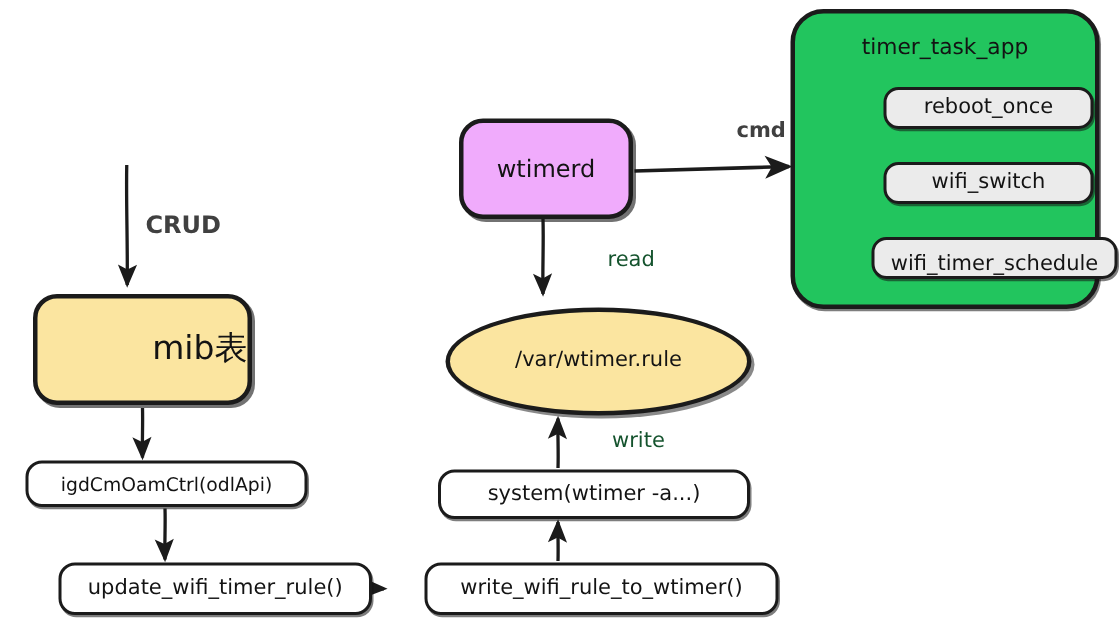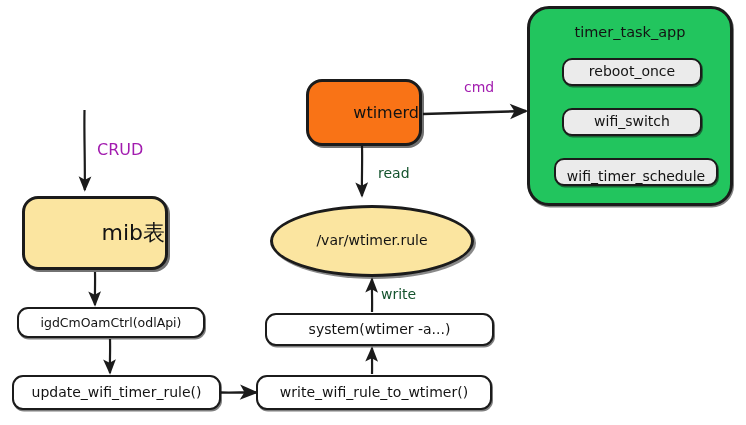--- a/index.html
+++ b/index.html
@@ -39,25 +39,24 @@
     box-shadow: 1px 1.5px 0 rgba(20,20,20,0.55);
   }
   .box-yellow {
     background: #fbe5a0;
     border-width: 3.5px;
     border-radius: 16px;
     box-shadow: 2px 2px 0 rgba(20,20,20,0.6);
     justify-content: flex-end;
   }
   .box-blue {
-    background: #f97316;
+    background: #f0abfc;
     border-width: 3.5px;
     border-radius: 16px;
     box-shadow: 2px 2px 0 rgba(20,20,20,0.6);
-    justify-content: flex-end;
   }
   .box-grey {
     background: #ebebeb;
     border-width: 2.5px;
     border-radius: 10px;
   }
   .box-container {
     border-width: 3px;
     border-radius: 22px;
     background: #22c55e;
@@ -69,24 +68,24 @@
     border: 3.5px solid #1b1b1b;
     border-radius: 50%;
     box-shadow: 2px 2px 0 rgba(20,20,20,0.5);
   }
   .label {
     position: absolute;
     white-space: nowrap;
     line-height: 1;
   }
   .label-red { color: #14532d; }
-  .label-dark { color: #a21caf; }
+  .label-dark { color: #404040; font-weight: bold; }
 
   .t-sm { font-size: 12.5px; }
-  .t-md { font-size: 14px; }
+  .t-md { font-size: 14px; margin-left: 27px; }
   .t-lg { font-size: 16px; }
   .t-xl { font-size: 22px; }
 
   .container-title {
     position: absolute;
     top: 16px;
     left: 0;
     width: 100%;
     text-align: center;
     font-size: 14.5px;
@@ -147,21 +146,21 @@
 </div>
 
 <div class="node box t-md" style="left:12px; top:375px; width:209px; height:35px;">
   <span>update_wifi_timer_rule()</span>
 </div>
 
 <div class="node box t-md" style="left:256px; top:375px; width:236px; height:35px;">
   <span>write_wifi_rule_to_wtimer()</span>
 </div>
 
-<div class="node box t-md" style="left:265px; top:313px; width:229px; height:33px;">
+<div class="node box t-md" style="left:265px; top:313px; width:208px; height:33px;">
   <span>system(wtimer -a...)</span>
 </div>
 
 <div class="node ellipse t-md" style="left:270px; top:205px; width:204px; height:72px;">
   <span>/var/wtimer.rule</span>
 </div>
 
 <div class="node box box-blue t-lg" style="left:306px; top:79px; width:116px; height:67px;">
   <span>wtimerd</span>
 </div>

